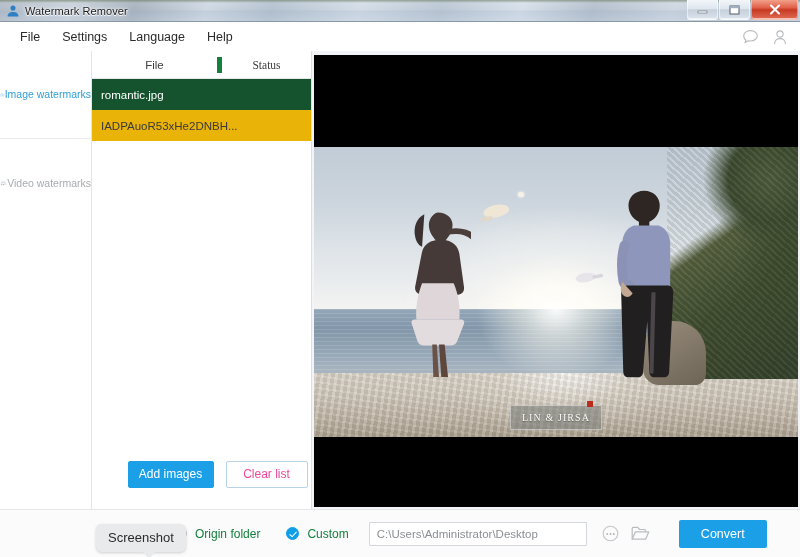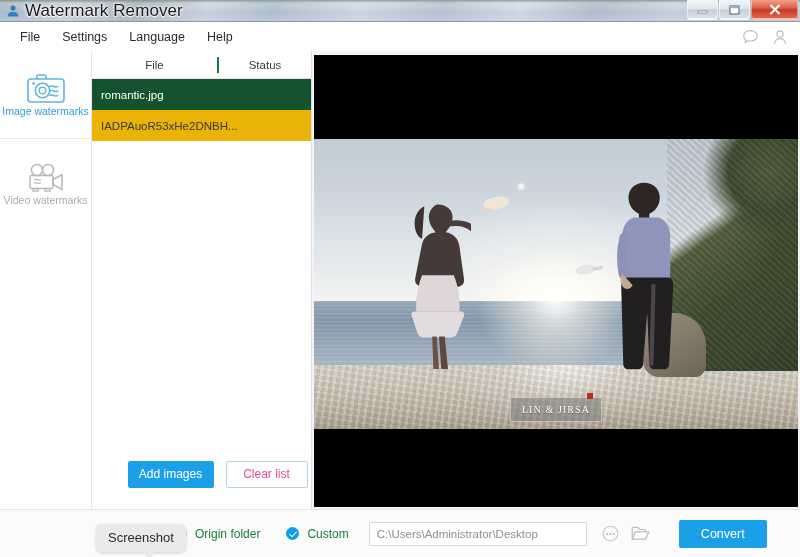--- a/index.html
+++ b/index.html
@@ -47,21 +47,21 @@
     position: absolute;
     left: 6px; top: 0;
     height: 22px;
     display: flex;
     align-items: center;
     gap: 5px;
     z-index: 3;
   }
   .title-icon { width: 14px; height: 14px; display:block; }
   .title-text {
-    font-size: 17px;
+    font-size: 11px;
     color: #1b1b1b;
     text-shadow: 0 0 3px #fff, 0 0 5px #fff, 0 1px 0 #fff;
     white-space: nowrap;
     letter-spacing: .1px;
   }
   .win-buttons {
     position: absolute;
     right: 2px; top: 0;
     display: flex;
     align-items: flex-start;
@@ -133,21 +133,21 @@
     left: 0; top: 0;
     width: 92px; height: 458px;
     background: #ffffff;
     border-right: 1px solid #e3e5e8;
     box-sizing: border-box;
   }
   .rail-item {
     position: relative;
     height: 88px;
     display: flex;
-    flex-direction: column;
+    flex-direction: row;
     align-items: center;
     justify-content: center;
     gap: 0;
     cursor: pointer;
     box-sizing: border-box;
   }
   .rail-item.first { border-bottom: 1px solid #e9ebee; }
   .rail-item svg { display: block; }
   .rail-label {
     font-size: 10.5px;
@@ -173,21 +173,21 @@
     align-items: center;
     border-bottom: 1px solid #e3e5e8;
     box-sizing: border-box;
   }
   .col-file, .col-status {
     font-size: 11.5px;
     color: #3c3c3c;
     text-align: center;
   }
   .col-file { width: 125px; }
-  .col-status { flex: 1; border-left: 2px solid #15803d; height: 16px; line-height: 16px; }
+  .col-status { flex: 1; border-left: 5px solid #15803d; height: 16px; line-height: 16px; font-family: Liberation Serif, serif; }
   .row {
     height: 31px;
     display: flex;
     align-items: center;
     padding-left: 9px;
     font-size: 11.5px;
     box-sizing: border-box;
     cursor: pointer;
     white-space: nowrap;
     overflow: hidden;
@@ -238,21 +238,21 @@
   }
   .stage {
     position: relative;
     width: 100%;
     height: 452px;
     background: #000000;
     overflow: hidden;
   }
   .photo {
     position: absolute;
-    left: 0; top: 84px;
+    left: 0; top: 92px;
     width: 100%;
     height: 290px;
     overflow: hidden;
     background: #4c1d95;
   }
   
   .sky {
     position: absolute; left:0; top:0; width:100%; height:56%;
     background:
       radial-gradient(ellipse 46% 96% at 50% 104%, rgba(255,255,255,1) 0%, rgba(255,253,246,.92) 18%, rgba(246,246,243,.55) 38%, rgba(214,221,229,0) 70%),

